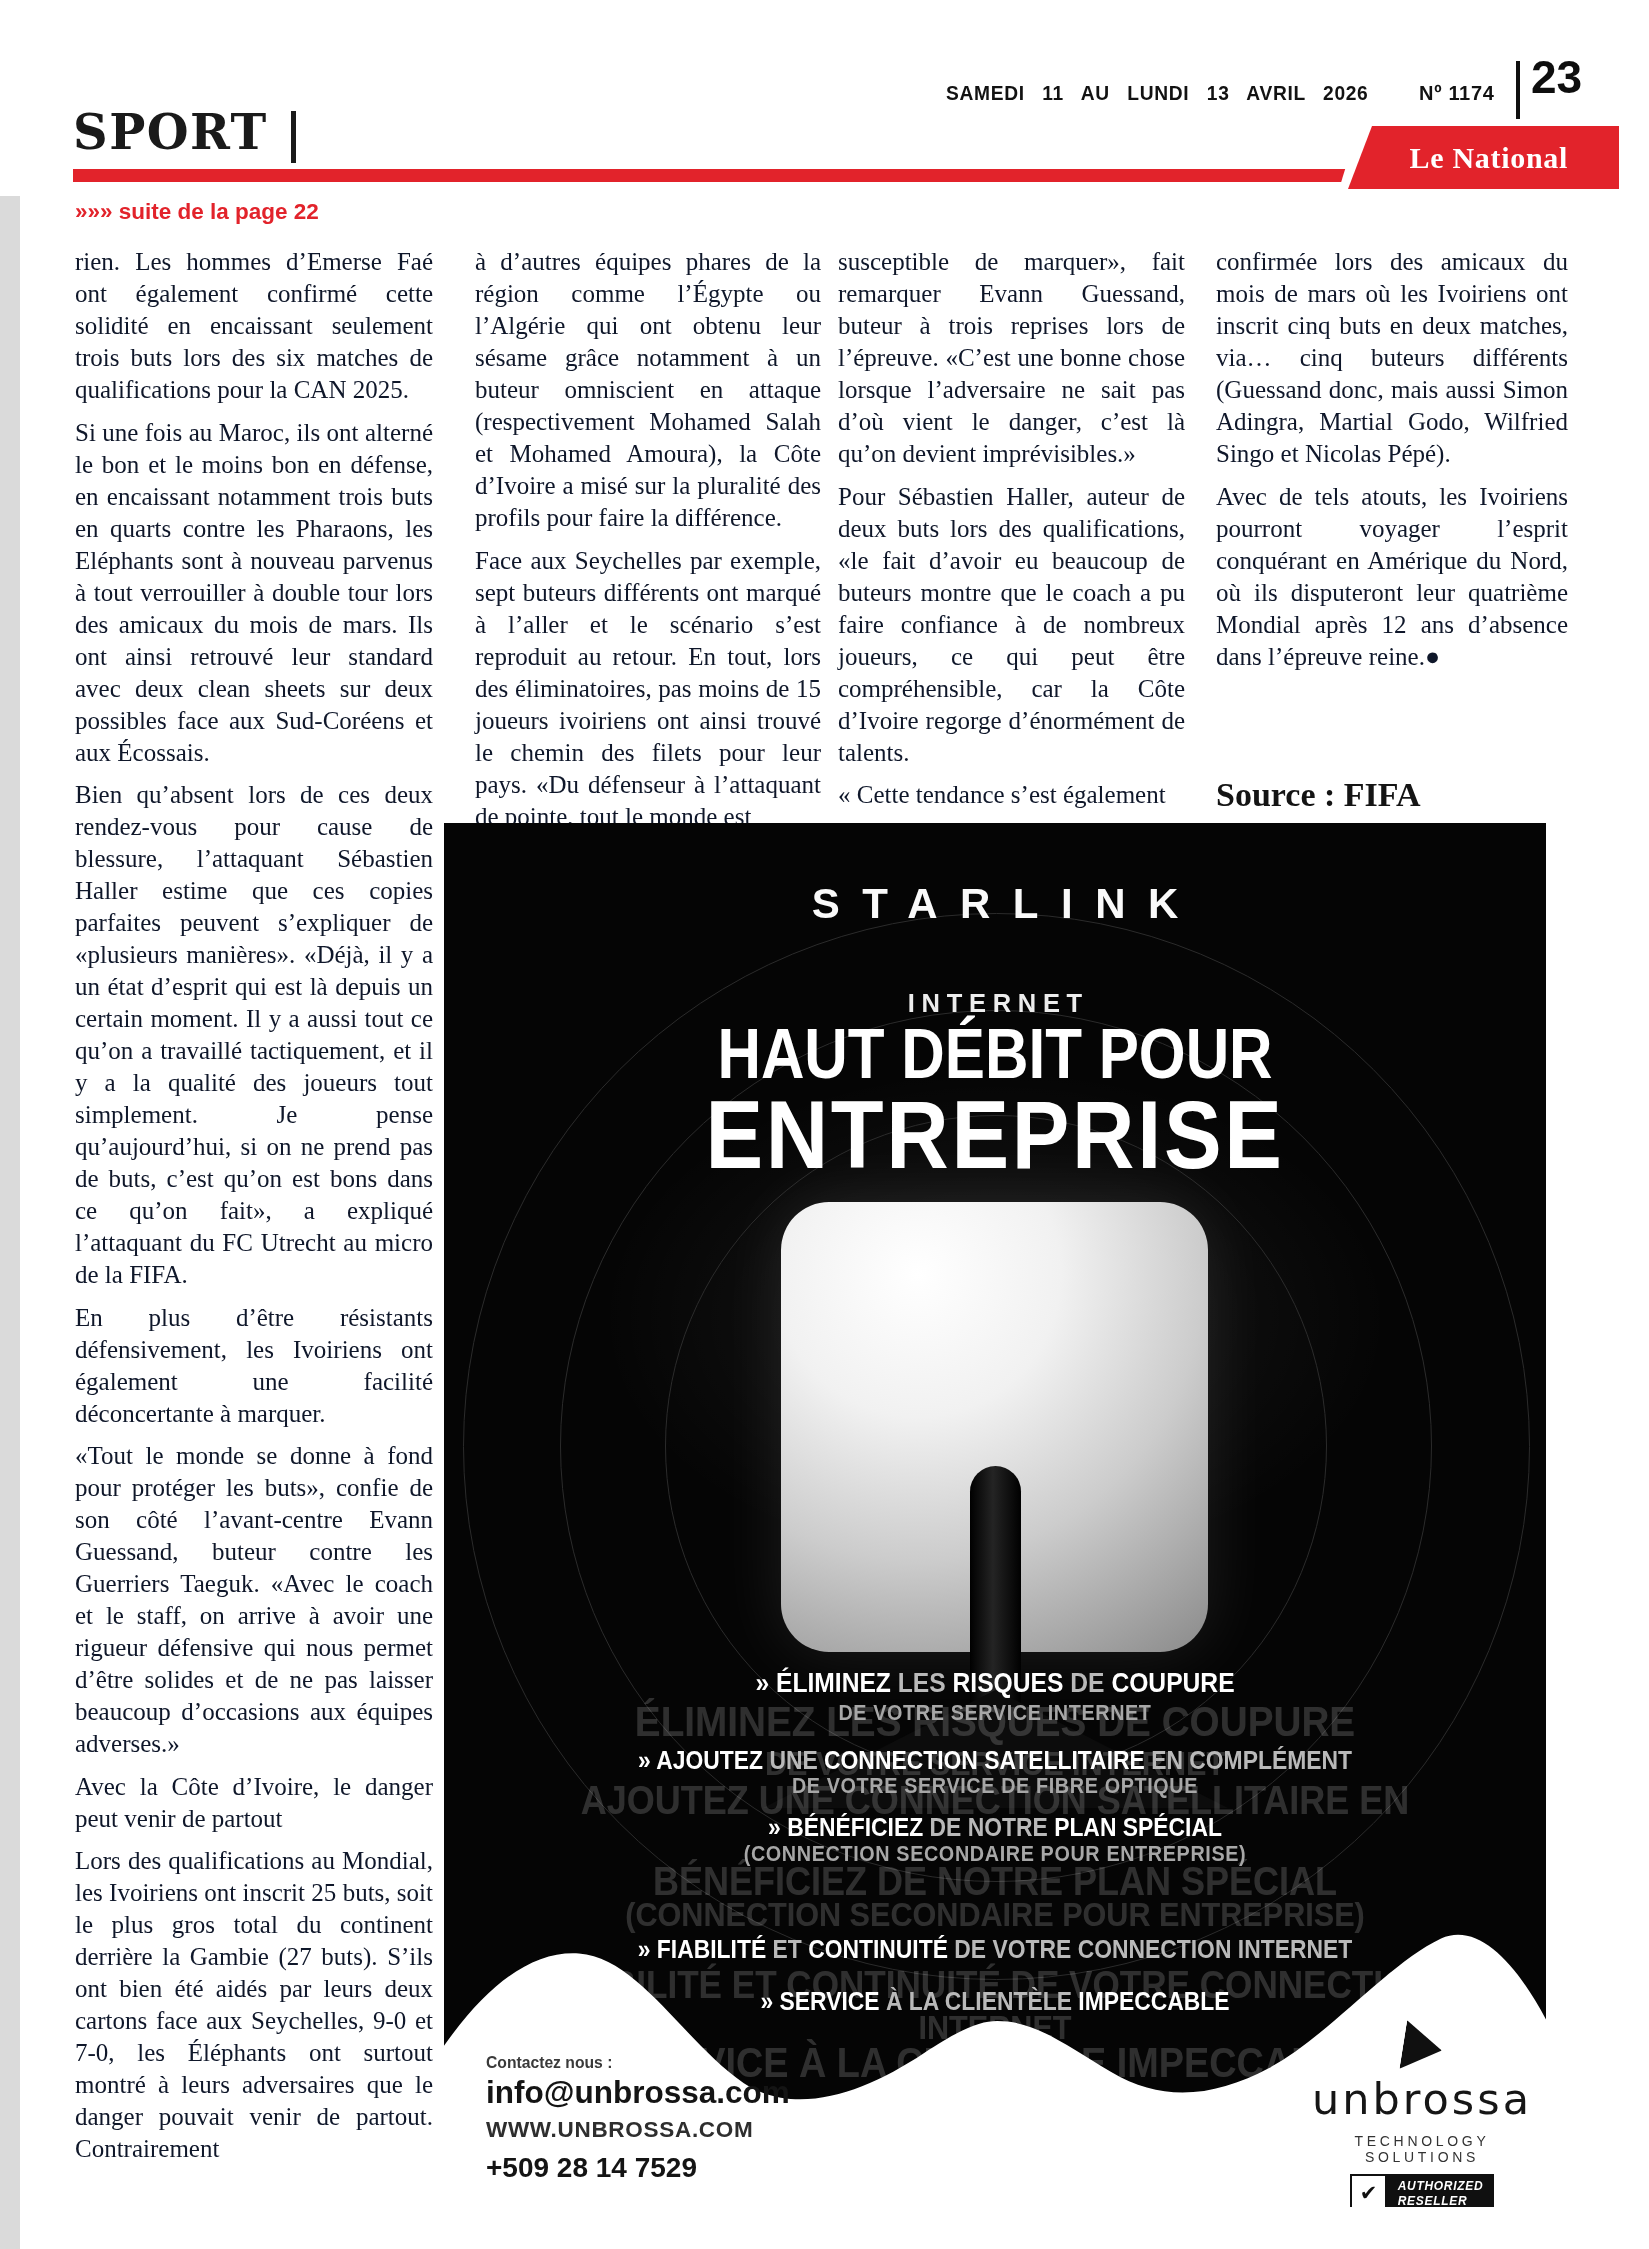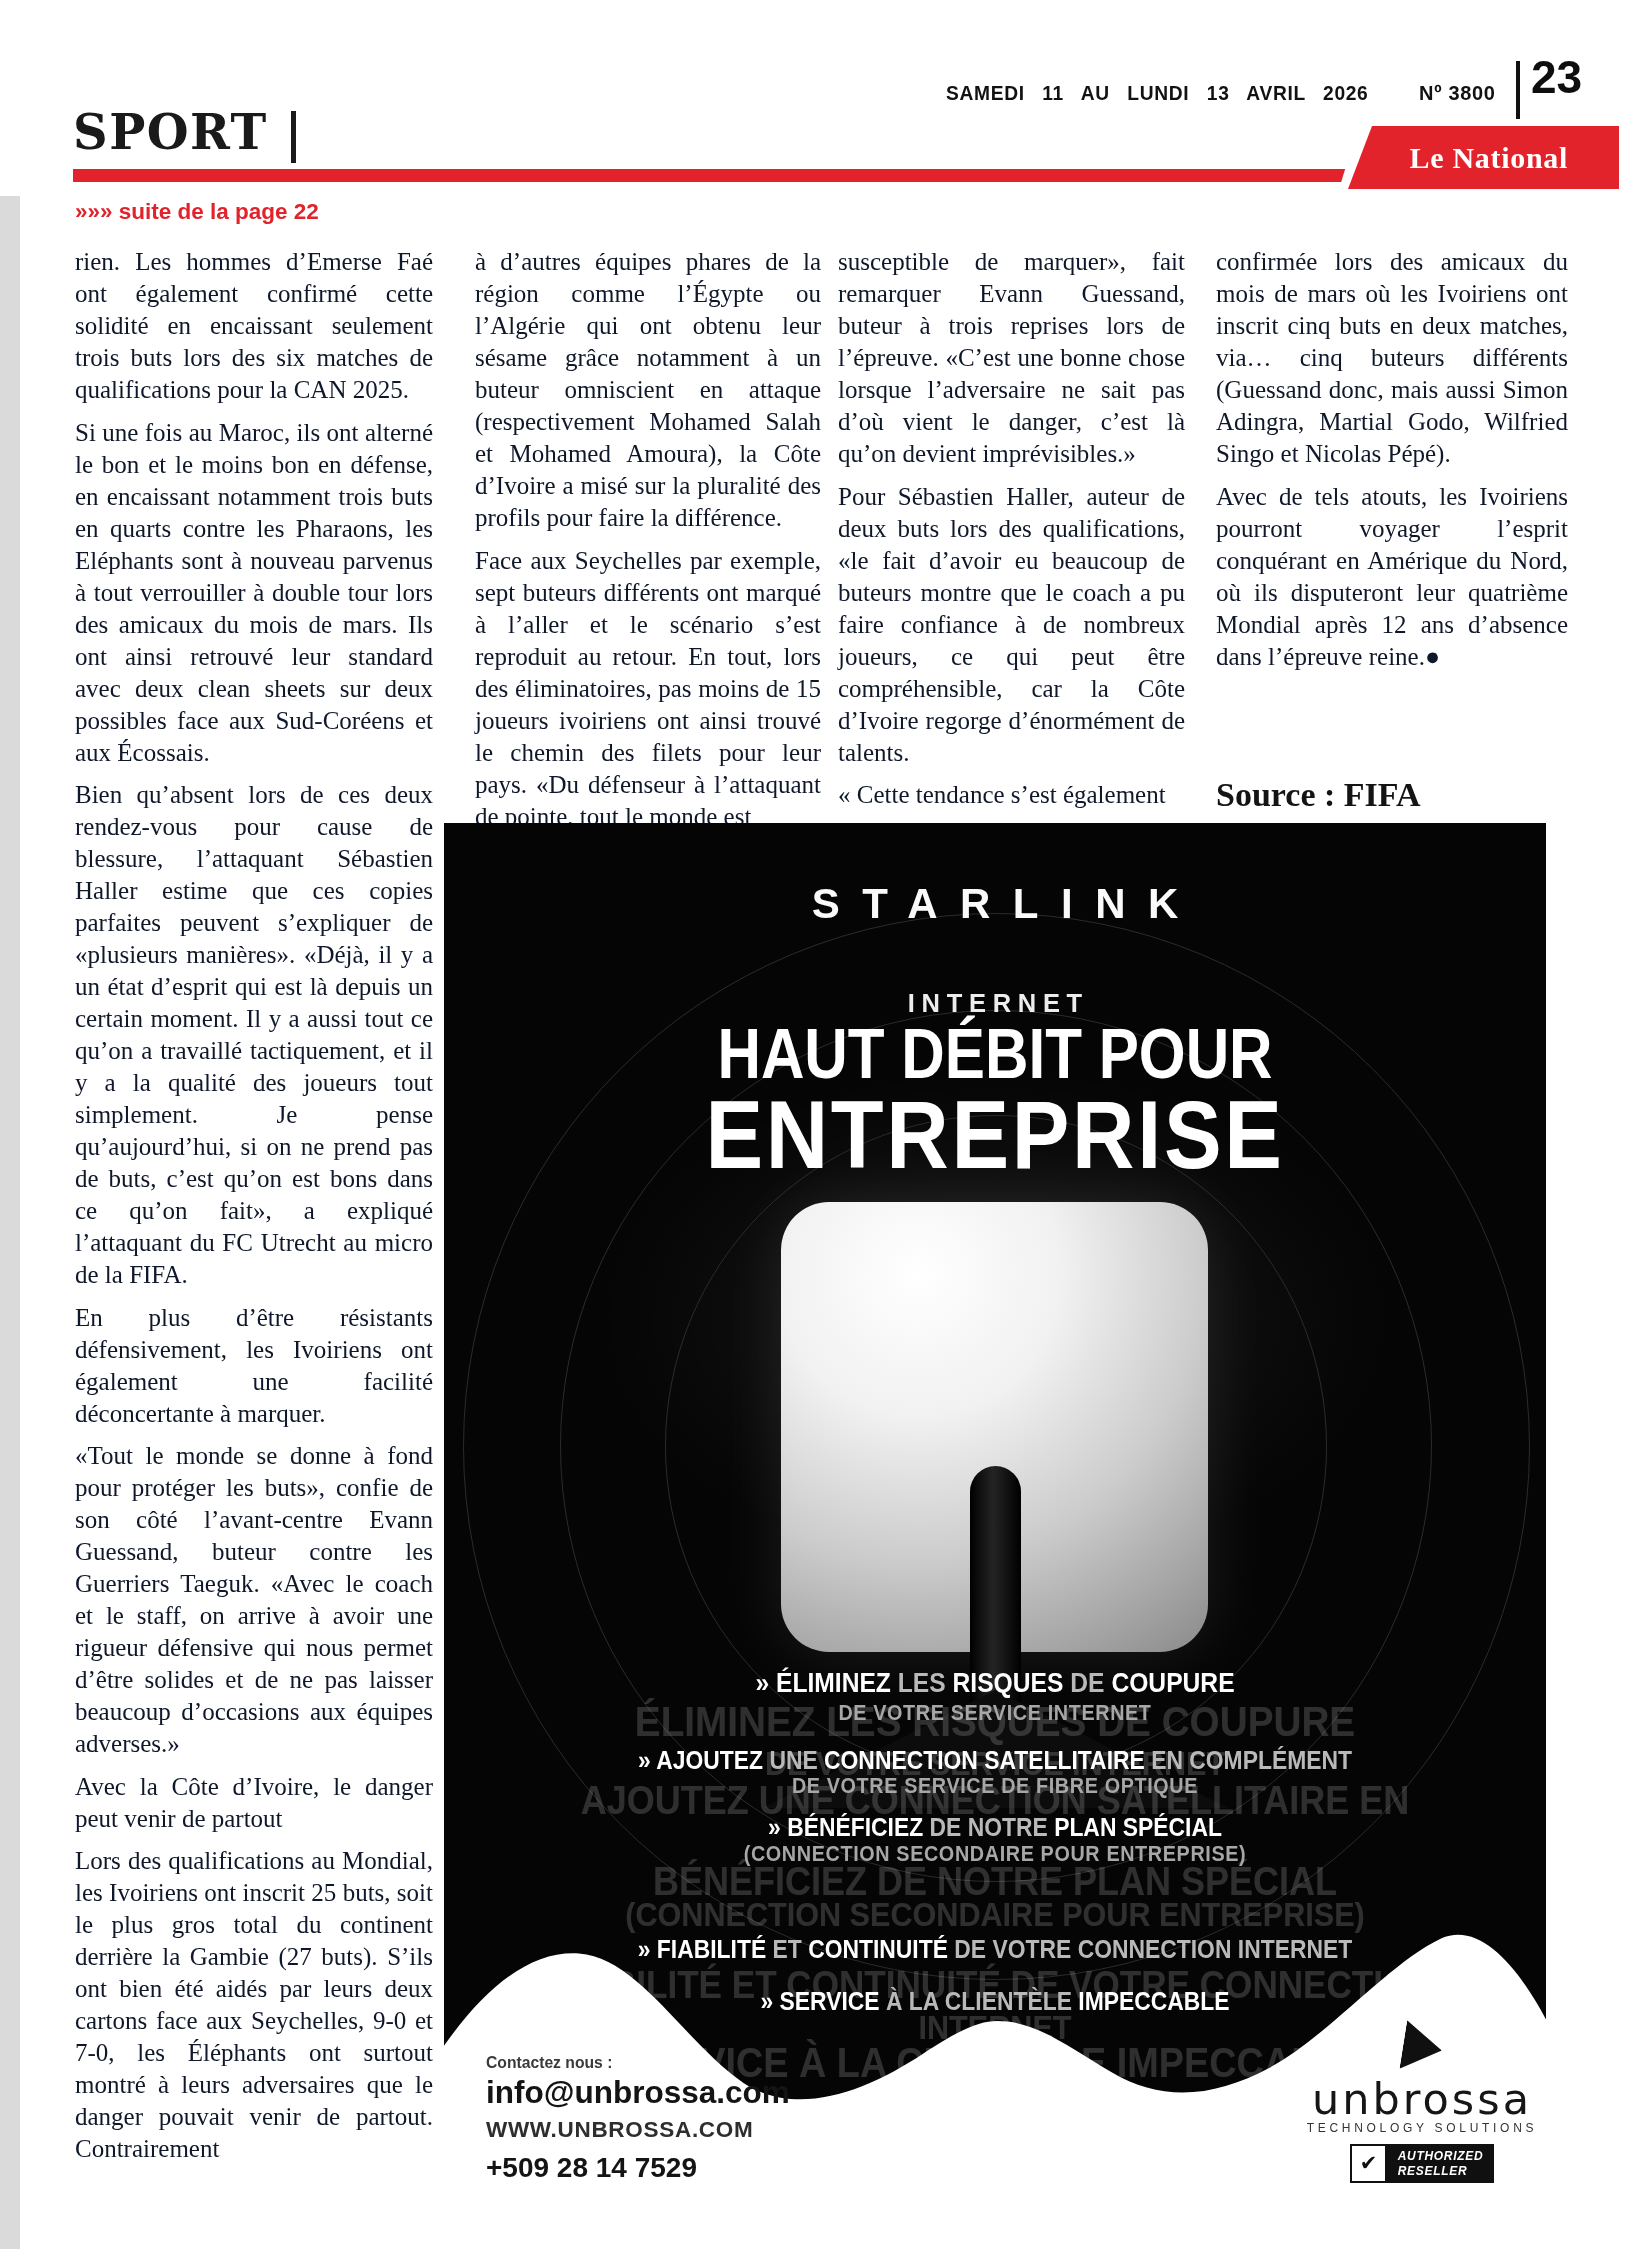--- a/index.html
+++ b/index.html
@@ -85,36 +85,36 @@
   .contact-label{font-size:15.7px;font-weight:700;color:#3a3a3a;}
   .contact-email{font-size:31.5px;font-weight:800;margin-top:1.5px;}
   .contact-web{font-size:22.5px;font-weight:700;letter-spacing:0.7px;color:#2e2e2e;margin-top:6px;}
   .contact-phone{font-size:28px;font-weight:800;margin-top:9px;}
 
   .adlogo{position:absolute;left:862px;top:1200px;width:232px;text-align:center;z-index:7;
       color:#161616;font-family:"DejaVu Sans",sans-serif;}
   .play-icon{width:39px;height:49px;margin:0 auto;background:#101010;
       clip-path:polygon(0 0,100% 50%,0 100%);transform:rotate(9deg);}
   .adlogo-name{font-size:43px;font-weight:400;letter-spacing:3px;line-height:1;margin-top:6px;}
-  .adlogo-tag{font-size:12px;letter-spacing:3.7px;color:#333;margin-top:0;font-family:"Liberation Sans",sans-serif;}
+  .adlogo-tag{font-size:14px;letter-spacing:3.7px;color:#333;margin-top:12px;font-family:"Liberation Sans",sans-serif;}
   .reseller{display:flex;align-items:stretch;width:max-content;margin:9px auto 0;}
   .check-box{width:33px;border:2.2px solid #101010;background:#fff;display:flex;align-items:center;
       justify-content:center;font:800 21px/1 "DejaVu Sans",sans-serif;color:#101010;}
   .reseller-label{background:#101010;color:#fff;font:700 italic 12px/1.25 "Liberation Sans",sans-serif;
       padding:4.5px 10.5px;text-align:left;letter-spacing:0.7px;}
 </style>
 </head>
 <body>
 
 <div class="page">
 
   <div class="edge-strip"></div>
 
   <div class="header-date">SAMEDI 11 AU LUNDI 13 AVRIL 2026</div>
-  <div class="header-issue">Nº 3800</div>
+  <div class="header-issue">Nº 1174</div>
   <div class="pg-divider"></div>
   <div class="pg-num">23</div>
 
   <div class="section-title">SPORT</div>
   <div class="section-bar"></div>
   <div class="red-rule"></div>
   <div class="brand-badge">
     <div class="inner">
       <span>Le National</span>
     </div>

